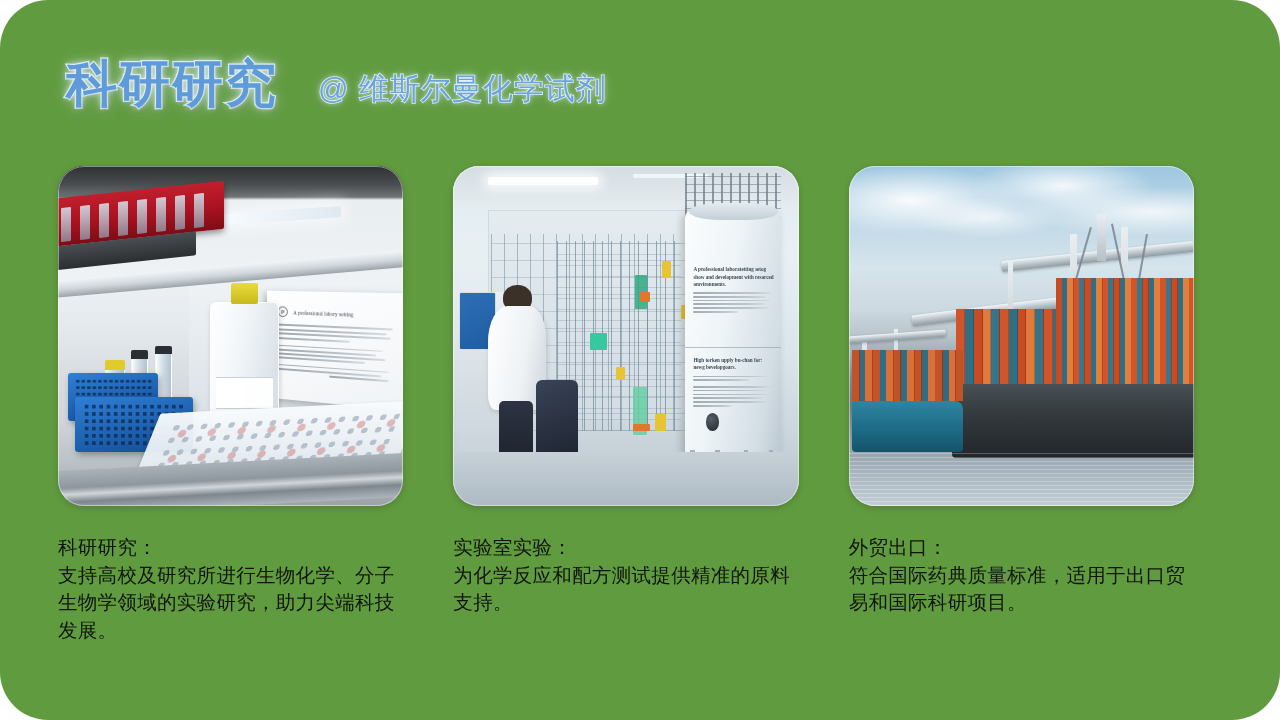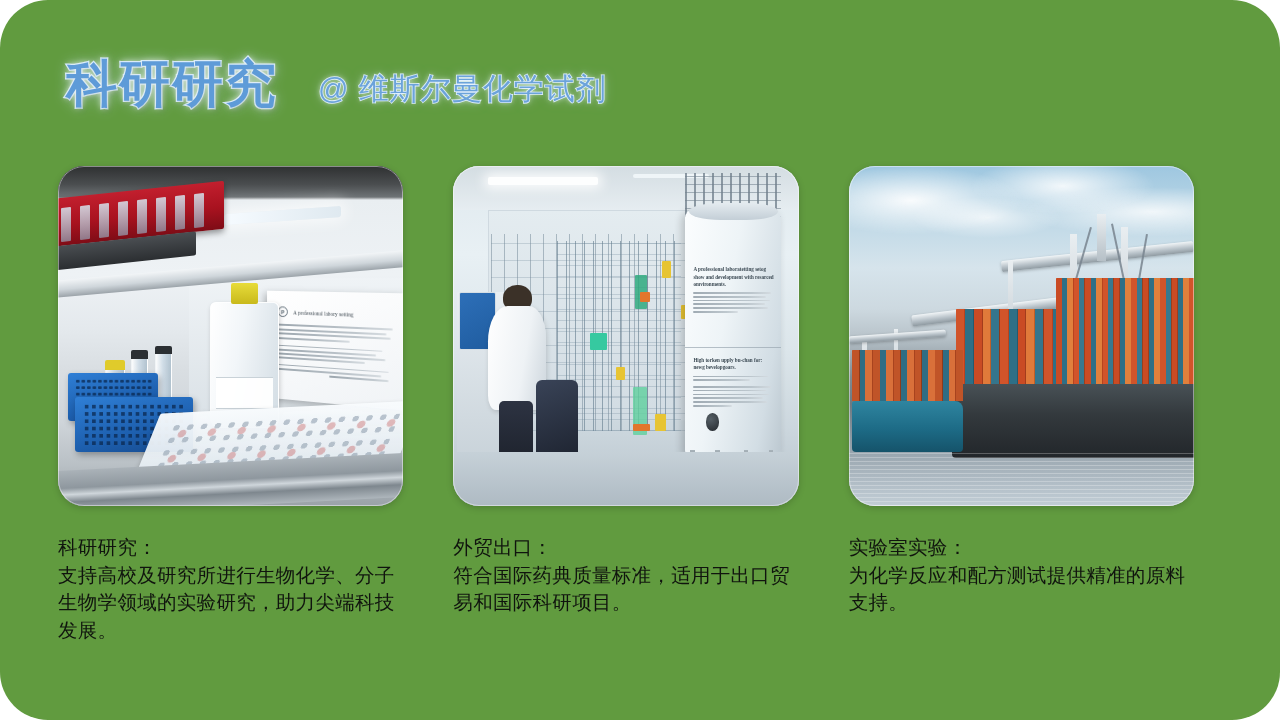--- a/index.html
+++ b/index.html
@@ -422,22 +422,22 @@
     </div>
 
   </div>
 
   <div class="captions">
     <div class="caption">
       <span class="cap-title">科研研究：</span>
       <span class="cap-body">支持高校及研究所进行生物化学、分子生物学领域的实验研究，助力尖端科技发展。</span>
     </div>
     <div class="caption">
+      <span class="cap-title">实验室实验：</span>
+      <span class="cap-body">为化学反应和配方测试提供精准的原料支持。</span>
+    </div>
+    <div class="caption">
       <span class="cap-title">外贸出口：</span>
       <span class="cap-body">符合国际药典质量标准，适用于出口贸易和国际科研项目。</span>
     </div>
-    <div class="caption">
-      <span class="cap-title">实验室实验：</span>
-      <span class="cap-body">为化学反应和配方测试提供精准的原料支持。</span>
-    </div>
   </div>
 
 </div>
 
 </body></html>

